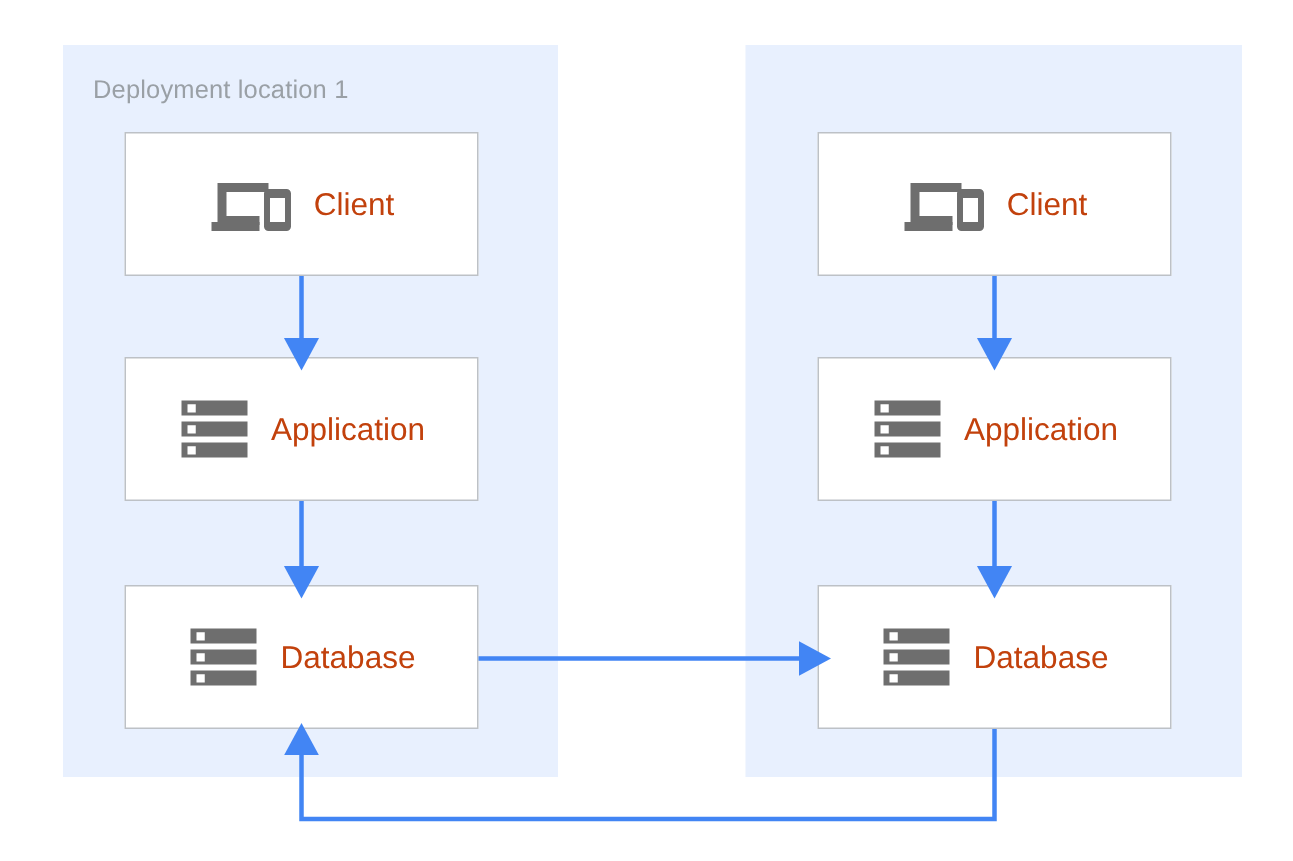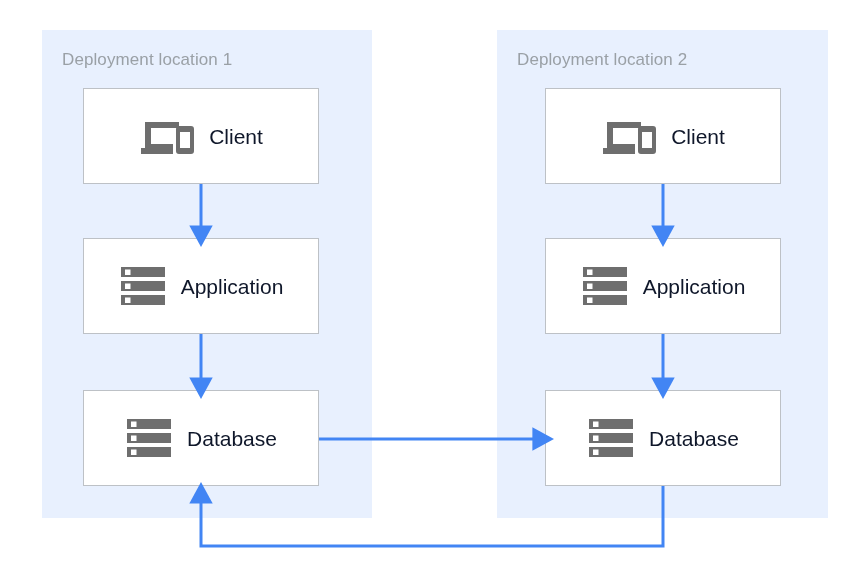--- a/index.html
+++ b/index.html
@@ -47,21 +47,21 @@
     align-items: center;
     justify-content: center;
   }
   .node-inner {
     display: flex;
     align-items: center;
     gap: 14px;
   }
   .node-label {
     font-size: 21px;
-    color: #0f172a;
+    color: #c2410c;
     white-space: nowrap;
     line-height: 1;
   }
 
   
   .icon {
     display: block;
     flex: 0 0 auto;
   }
 
@@ -125,21 +125,20 @@
           <rect x="6" y="19.5" width="5.5" height="5.5" fill="#ffffff"></rect>
           <rect x="2" y="31" width="44" height="10" fill="#6E6E6E"></rect>
           <rect x="6" y="33.5" width="5.5" height="5.5" fill="#ffffff"></rect>
         </svg>
       </span>
       <span class="node-label">Database</span>
     </div>
   </div>
 
   <div class="zone" style="left:497px; top:30px; width:331px; height:488px;"></div>
-  <div class="zone-title" style="left:517px; top:50px;">Deployment location 2</div>
 
   <div class="node" style="left:545px; top:88px; width:236px; height:96px;">
     <div class="node-inner">
       <span>
         <svg class="icon" width="56" height="44" viewBox="0 0 56 44" aria-hidden="true">
           <path d="M6 8 h34 v6 H12 v16 h22 v6 H6 z" fill="#6E6E6E"></path>
           <path d="M2 34 h32 v6 H2 z" fill="#6E6E6E"></path>
           <path d="M40 12 h12 a3 3 0 0 1 3 3 v22 a3 3 0 0 1 -3 3 h-12 a3 3 0 0 1 -3 -3 v-22 a3 3 0 0 1 3 -3 z
                    M41 18 h10 v16 h-10 z" fill="#6E6E6E" fill-rule="evenodd"></path>
         </svg>

